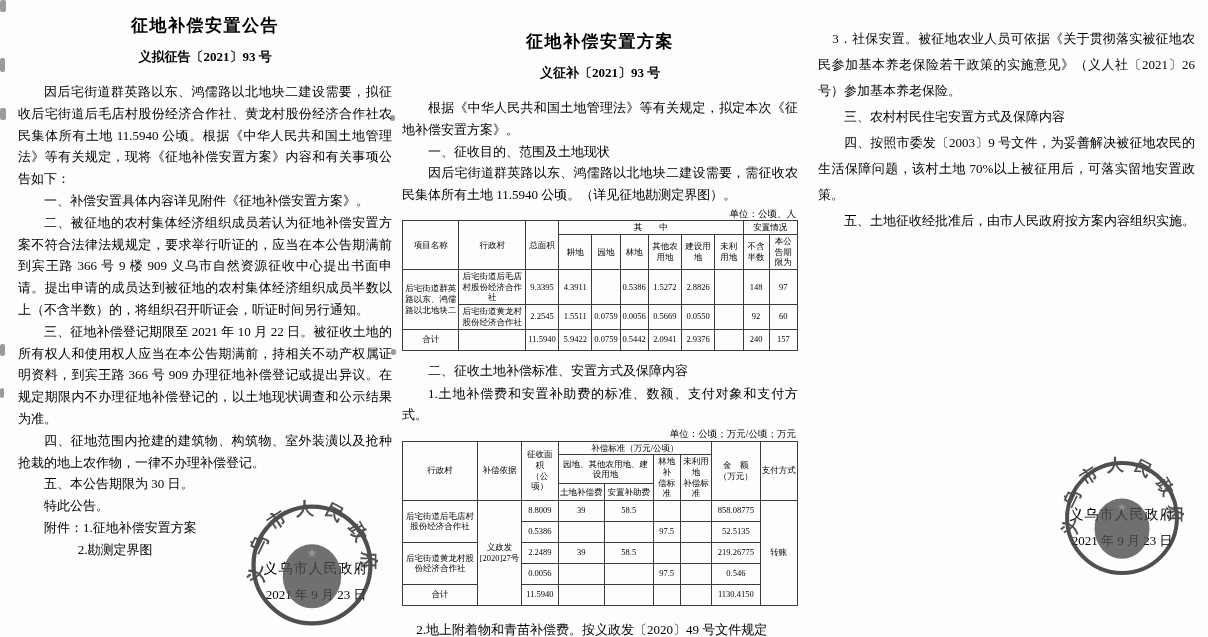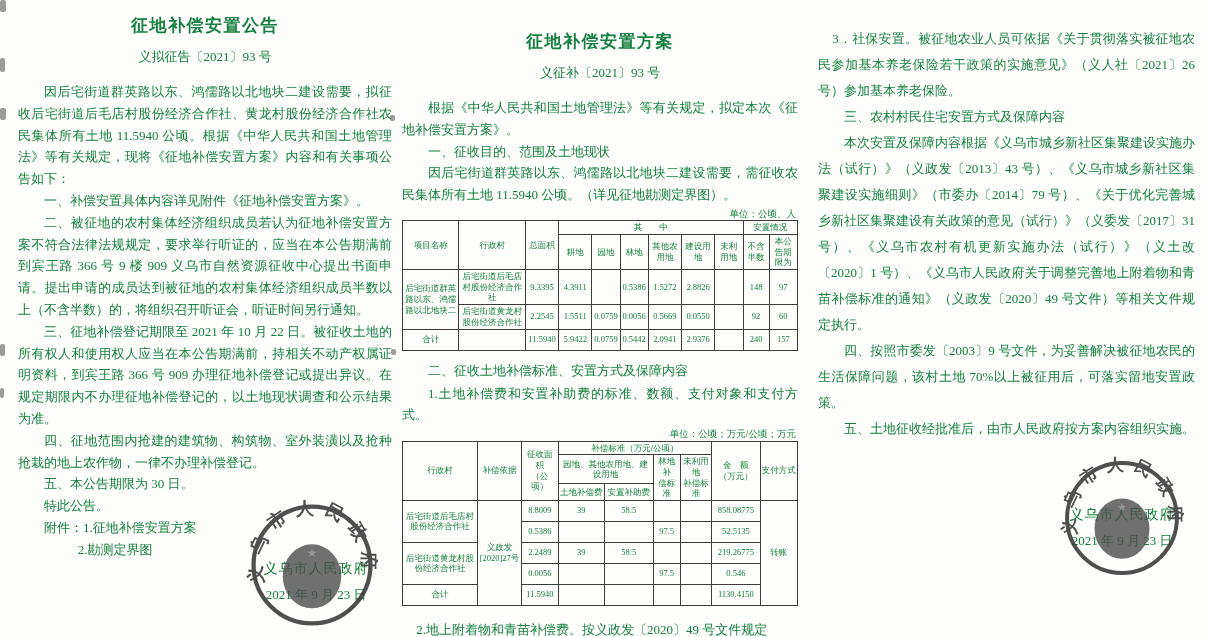--- a/index.html
+++ b/index.html
@@ -1,25 +1,25 @@
 <!DOCTYPE html>
 <html><head>
 <meta charset="utf-8">
 <style>
   html,body{margin:0;padding:0;background:#e9e9e9;}
   .page{
     position:relative;width:1208px;height:637px;background:#fdfdfc;
-    font-family:"Liberation Serif","DejaVu Serif",serif;color:#15803d;overflow:hidden;
+    font-family:"Liberation Serif","DejaVu Serif",serif;color:#000000;overflow:hidden;
   }
   .col{position:absolute;}
   .col1{left:18px;top:14px;width:374px;}
   .col2{left:402px;top:30px;width:396px;}
   .col3{left:818px;top:26px;width:377px;}
   .title{font-size:17px;font-weight:bold;text-align:center;margin:0;letter-spacing:1.5px;}
-  .docno{font-size:13px;font-weight:normal;text-align:center;margin-top:11px;}
+  .docno{font-size:13px;font-weight:bold;text-align:center;margin-top:11px;}
   .col1 p,.col2 p{font-size:13px;line-height:21.8px;margin:0;text-align:justify;}
   .col3 p{font-size:13px;line-height:26px;margin:0;text-align:justify;}
   .ind0{text-indent:0;}
   .ind1{text-indent:1.1em;}
   .ind2{text-indent:2em;}
   .ind5{text-indent:4.6em;}
   .mt-first{margin-top:15px !important;}
   .unit{font-size:9.5px;text-align:right;margin:3px 2px 1px 0;line-height:1.1;}
   table{border-collapse:collapse;width:100%;table-layout:fixed;}
   td{border:1px solid #3c3c3c;font-size:8.5px;line-height:1.25;text-align:center;
@@ -245,21 +245,20 @@
       </tr>
     </tbody>
       </table>
 
     <p class="ind1" style="margin-top:13px;">2.地上附着物和青苗补偿费。按义政发〔2020〕49 号文件规定</p>
   </section>
 
   <section class="col col3">
     <p class="ind1">3．社保安置。被征地农业人员可依据《关于贯彻落实被征地农民参加基本养老保险若干政策的实施意见》（义人社〔2021〕26 号）参加基本养老保险。</p>
     <p class="ind2">三、农村村民住宅安置方式及保障内容</p>
-    <p class="ind2">本次安置及保障内容根据《义乌市城乡新社区集聚建设实施办法（试行）》（义政发〔2013〕43 号）、《义乌市城乡新社区集聚建设实施细则》（市委办〔2014〕79 号）、《关于优化完善城乡新社区集聚建设有关政策的意见（试行）》（义委发〔2017〕31 号）、《义乌市农村有机更新实施办法（试行）》（义土改〔2020〕1 号）、《义乌市人民政府关于调整完善地上附着物和青苗补偿标准的通知》（义政发〔2020〕49 号文件）等相关文件规定执行。</p>
     <p class="ind2">四、按照市委发〔2003〕9 号文件，为妥善解决被征地农民的生活保障问题，该村土地 70%以上被征用后，可落实留地安置政策。</p>
     <p class="ind2">五、土地征收经批准后，由市人民政府按方案内容组织实施。</p>
   </section>
 
   <div class="sig" style="left:1040px;top:506px;width:164px;">
     <div class="org">义乌市人民政府</div>
     <div class="date">2021 年 9 月 23 日</div>
   </div>
   <svg class="seal" style="left:1060px;top:456px;" width="124" height="124" viewBox="0 0 140 140">
     <defs>

